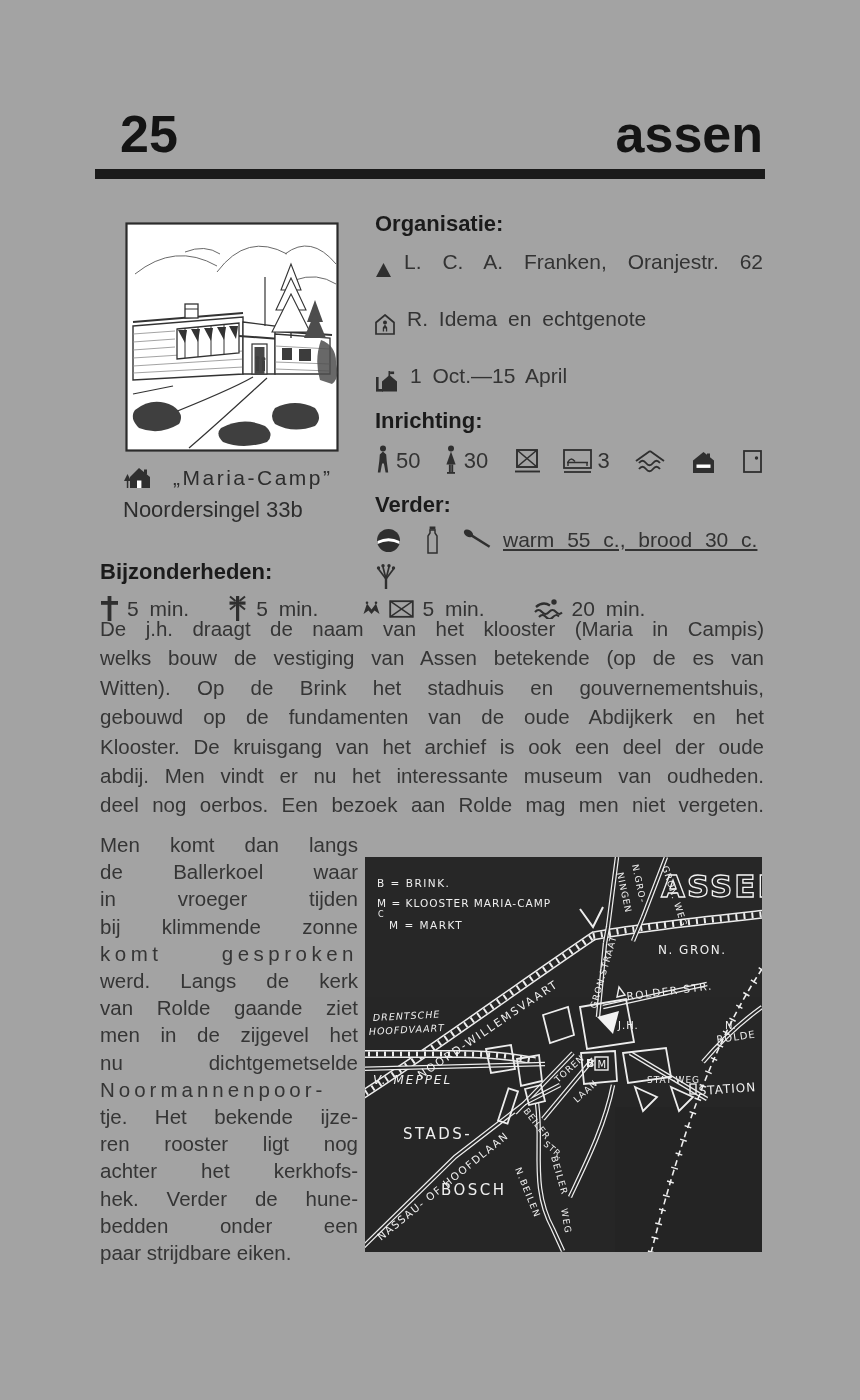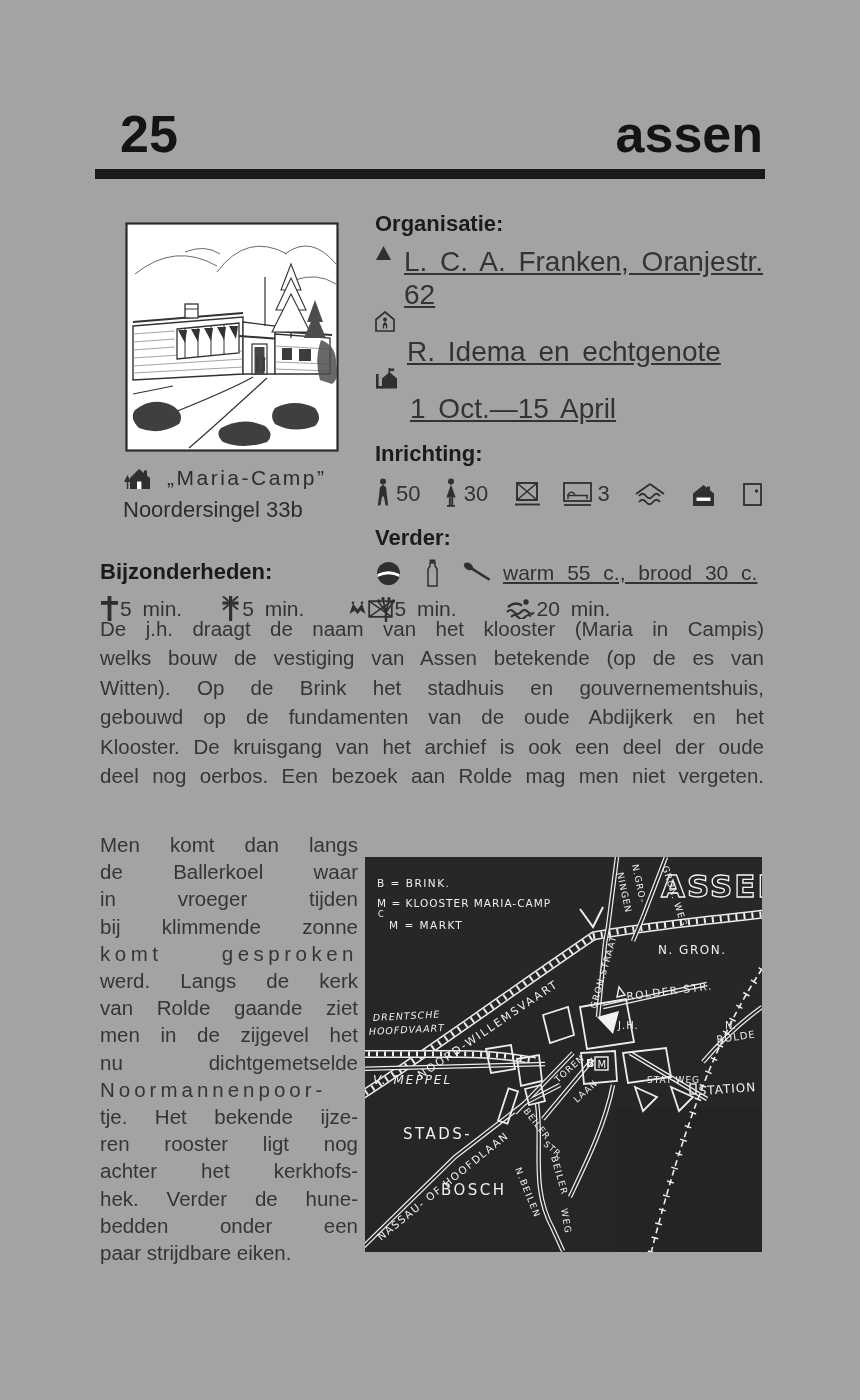--- a/index.html
+++ b/index.html
@@ -9,38 +9,38 @@
     margin:0 auto;overflow:hidden;
   }
   .abs{position:absolute;}
   
   #page-number{left:120px;top:104px;font-size:52px;font-weight:bold;letter-spacing:0;color:#141414;}
   #city-title{right:97px;top:104px;font-size:52px;font-weight:bold;color:#141414;}
   #header-rule{left:95px;top:169px;width:670px;height:10px;background:#1a1a1a;}
   
   #info-col{left:375px;top:211px;width:388px;}
   .sec-heading{font-size:22px;font-weight:bold;color:#1b1b1b;margin:0 0 8px 0;}
-  .info-line{font-size:28px;line-height:33px;color:#333;display:flex;align-items:flex-start;gap:12px;text-decoration:underline;}
+  .info-line{font-size:21px;line-height:33px;color:#333;display:flex;align-items:flex-end;gap:12px;}
   .info-line .txt{flex:1;}
   .jfull .txt{text-align:justify;text-align-last:justify;}
   .ws{word-spacing:5px;margin-top:24px;}
   .icon{flex:0 0 auto;display:inline-block;vertical-align:middle;}
   .icons-row{display:flex;align-items:flex-end;margin-top:2px;height:32px;}
   .num{font-size:22px;color:#333;margin-left:5px;}
   #prijzen-row{display:flex;align-items:center;gap:0;margin-top:2px;}
   #prijzen-row .txt{font-size:21px;color:#333;word-spacing:7px;white-space:nowrap;text-decoration:underline;}
   
   #hostel{left:123px;top:466px;width:250px;}
-  #hostel-name-row{display:flex;align-items:center;gap:16px;}
+  #hostel-name-row{display:flex;align-items:flex-start;gap:22px;}
   #hostel-name{font-size:21px;color:#2d2d2d;letter-spacing:2.5px;}
   #hostel-address{font-size:22px;color:#2d2d2d;margin-top:7px;}
   
   #bijz{left:100px;top:559px;width:664px;}
   #bijz-row{display:flex;align-items:center;margin-top:10px;}
-  #bijz-row .grp{display:flex;align-items:center;gap:1px;}
+  #bijz-row .grp{display:flex;align-items:center;gap:8px;}
   #bijz-row .lbl{font-size:21px;color:#333;word-spacing:5px;white-space:nowrap;}
   
   #description{left:100px;top:614px;width:664px;font-size:20.5px;color:#353535;}
   #description .dline{line-height:29.4px;text-align:justify;text-align-last:justify;white-space:normal;}
   
   #left-col{left:100px;top:831px;width:258px;font-size:20.5px;color:#353535;}
   #left-col .dline{line-height:27.2px;text-align:justify;text-align-last:justify;}
   #left-col .dline.last{text-align-last:left;}
   #left-col .dline.spread1{letter-spacing:4.5px;}
   #left-col .dline.spread2{letter-spacing:4px;}
@@ -329,20 +329,21 @@
       </span>
     </div>
   </div>
 
   <div class="abs" id="description">
     <div class="dline">De j.h. draagt de naam van het klooster (Maria in Campis)</div>
     <div class="dline">welks bouw de vestiging van Assen betekende (op de es van</div>
     <div class="dline">Witten). Op de Brink het stadhuis en gouvernementshuis,</div>
     <div class="dline">gebouwd op de fundamenten van de oude Abdijkerk en het</div>
     <div class="dline">Klooster. De kruisgang van het archief is ook een deel der oude</div>
+    <div class="dline">abdij. Men vindt er nu het interessante museum van oudheden.</div>
     <div class="dline">deel nog oerbos. Een bezoek aan Rolde mag men niet vergeten.</div>
   </div>
 
   <div class="abs" id="left-col">
     <div class="dline">Men komt dan langs</div>
     <div class="dline">de Ballerkoel waar</div>
     <div class="dline">in vroeger tijden</div>
     <div class="dline">bij klimmende zonne</div>
     <div class="dline spread1">komt gesproken</div>
     <div class="dline">werd. Langs de kerk</div>

